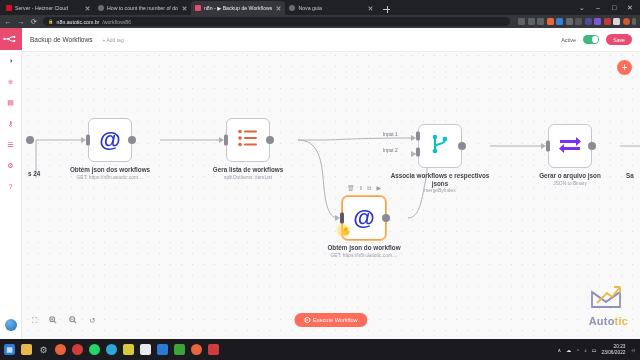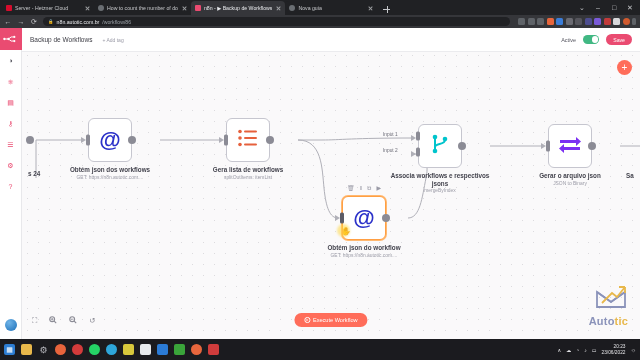--- a/index.html
+++ b/index.html
@@ -172,21 +172,21 @@
   #execute-btn .play {
     width:5.5px; height:5.5px; border-radius:50%; border:.8px solid #fff;
     display:flex; align-items:center; justify-content:center;
   }
   #execute-btn .play::after {
     content:""; border-left:2px solid #fff; border-top:1.3px solid transparent;
     border-bottom:1.3px solid transparent;
   }
 
   
-  #watermark { position:absolute; right:12px; bottom:12px; text-align:right; z-index:10; }
+  #watermark { position:absolute; right:12px; bottom:12px; text-align:left; z-index:10; }
   #watermark .wm-text { font-size:11px; font-weight:bold; letter-spacing:.2px; margin-top:1px; }
   #watermark .wm-auto { color:#8b93ba; }
   #watermark .wm-tic { color:#e8b84b; }
 
   
   #taskbar {
     position:absolute; left:0; bottom:0; width:640px; height:21px;
     background:#1b1b1f; display:flex; align-items:center; padding:0 4px; z-index:50;
   }
   #taskbar .tb-icons { display:flex; align-items:center; gap:6px; }

